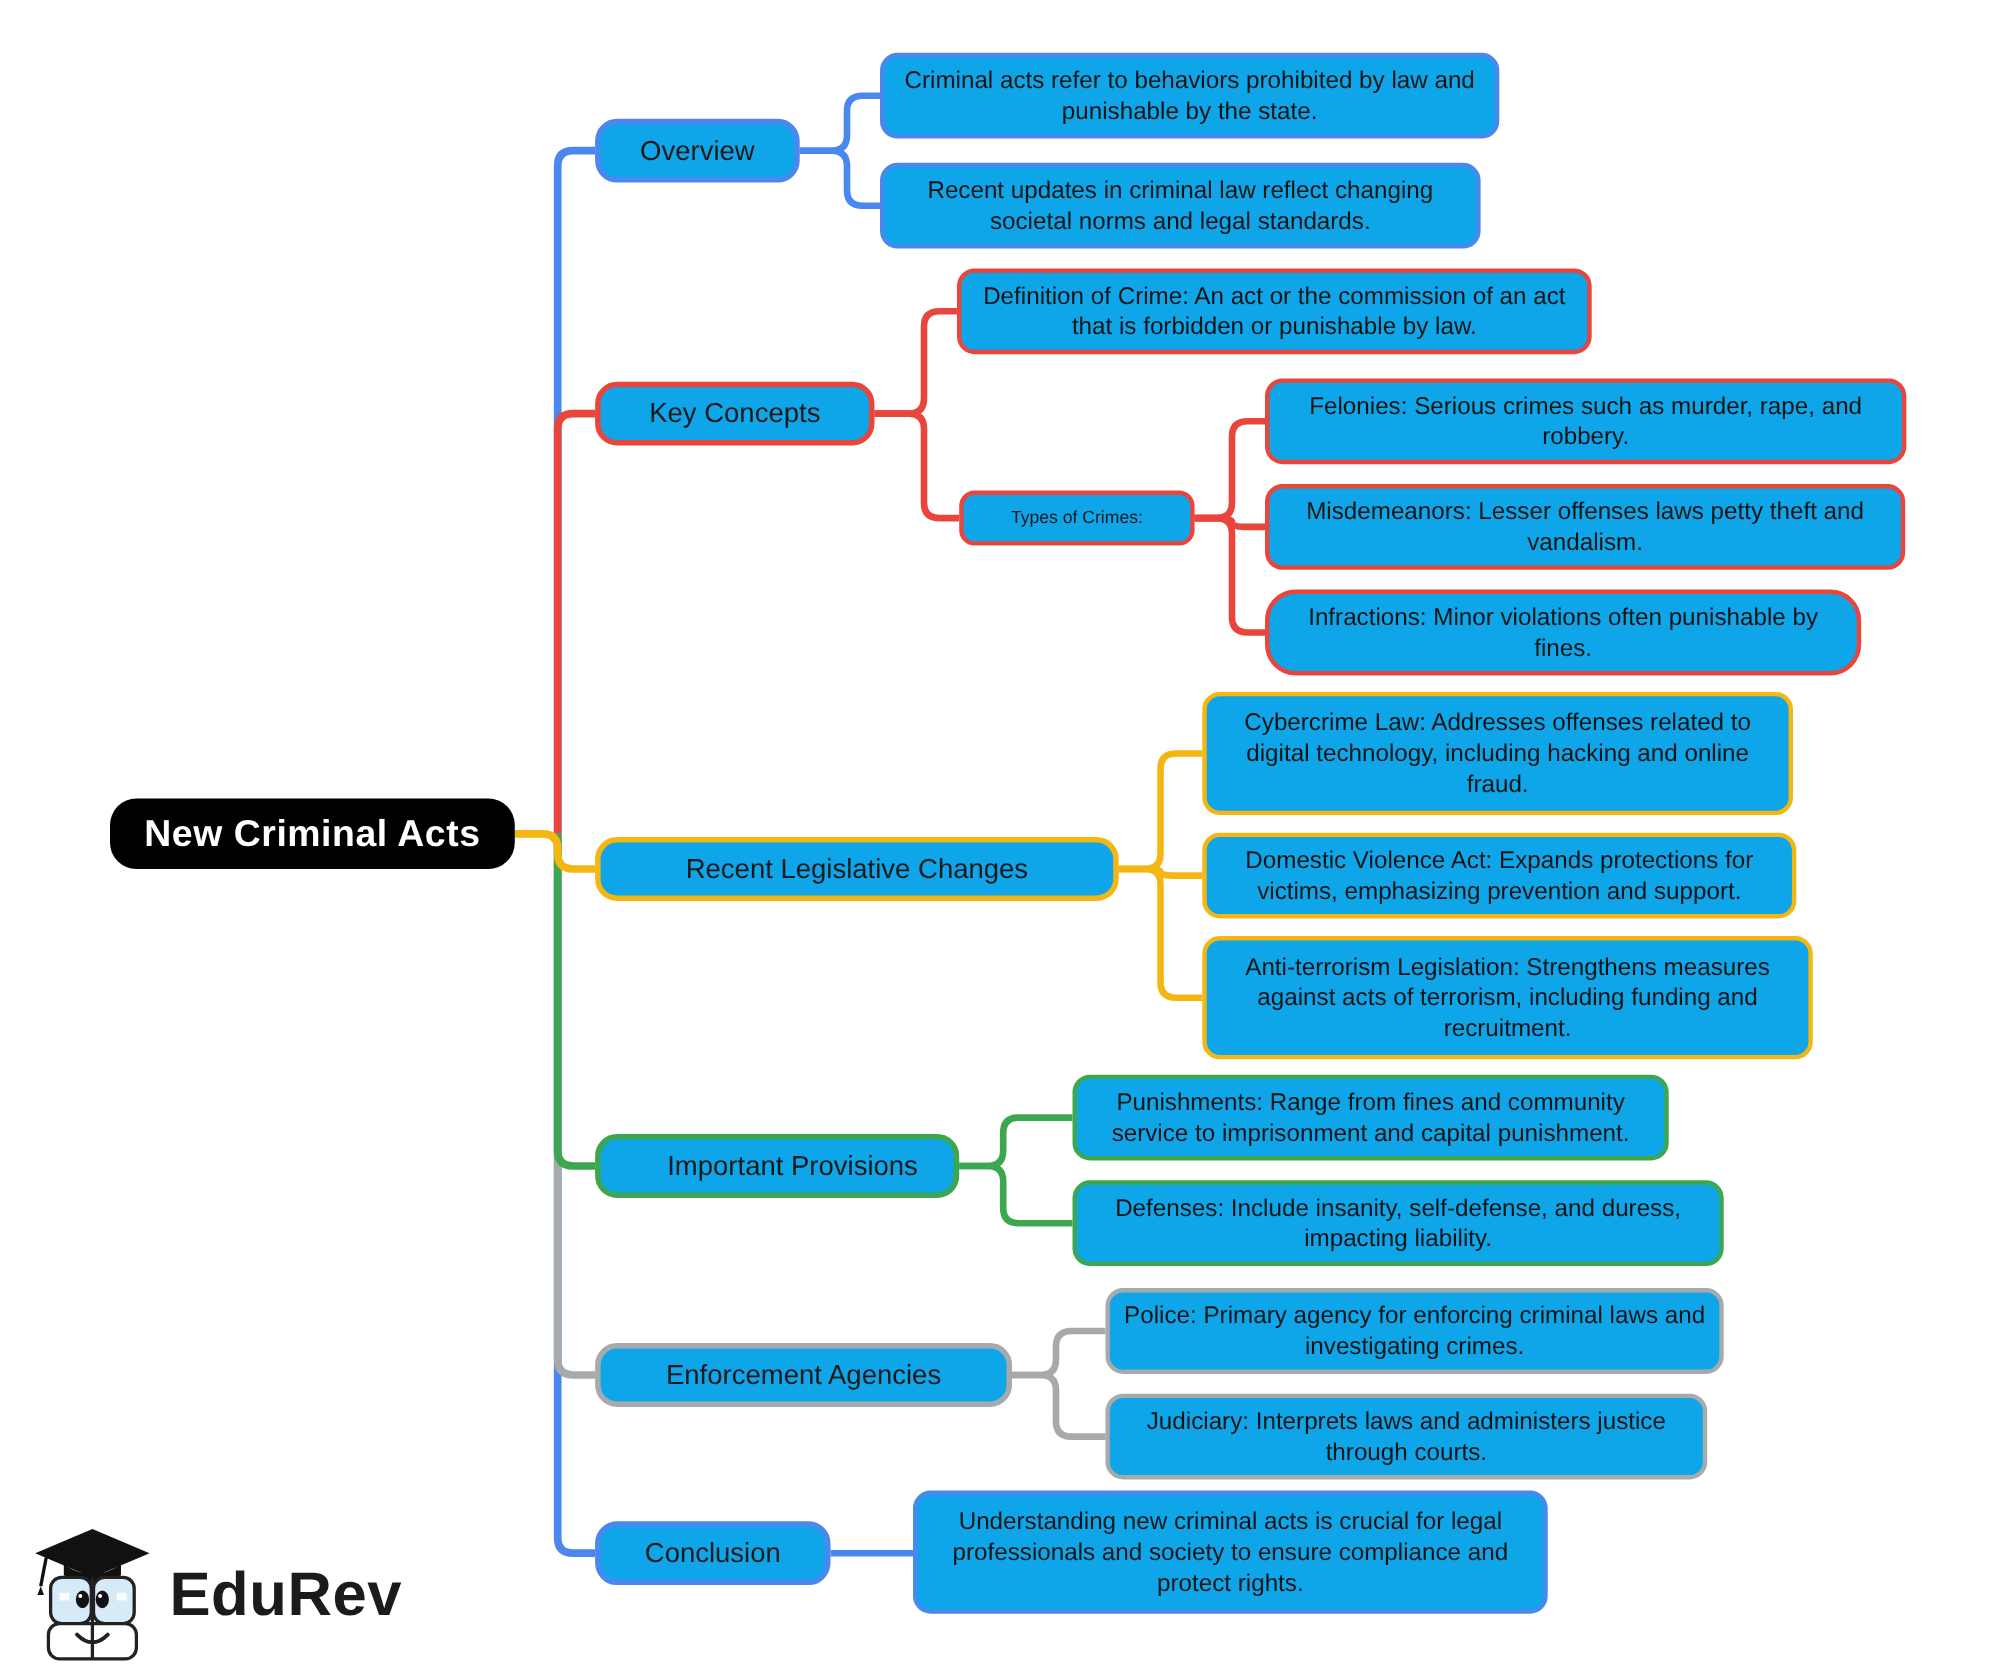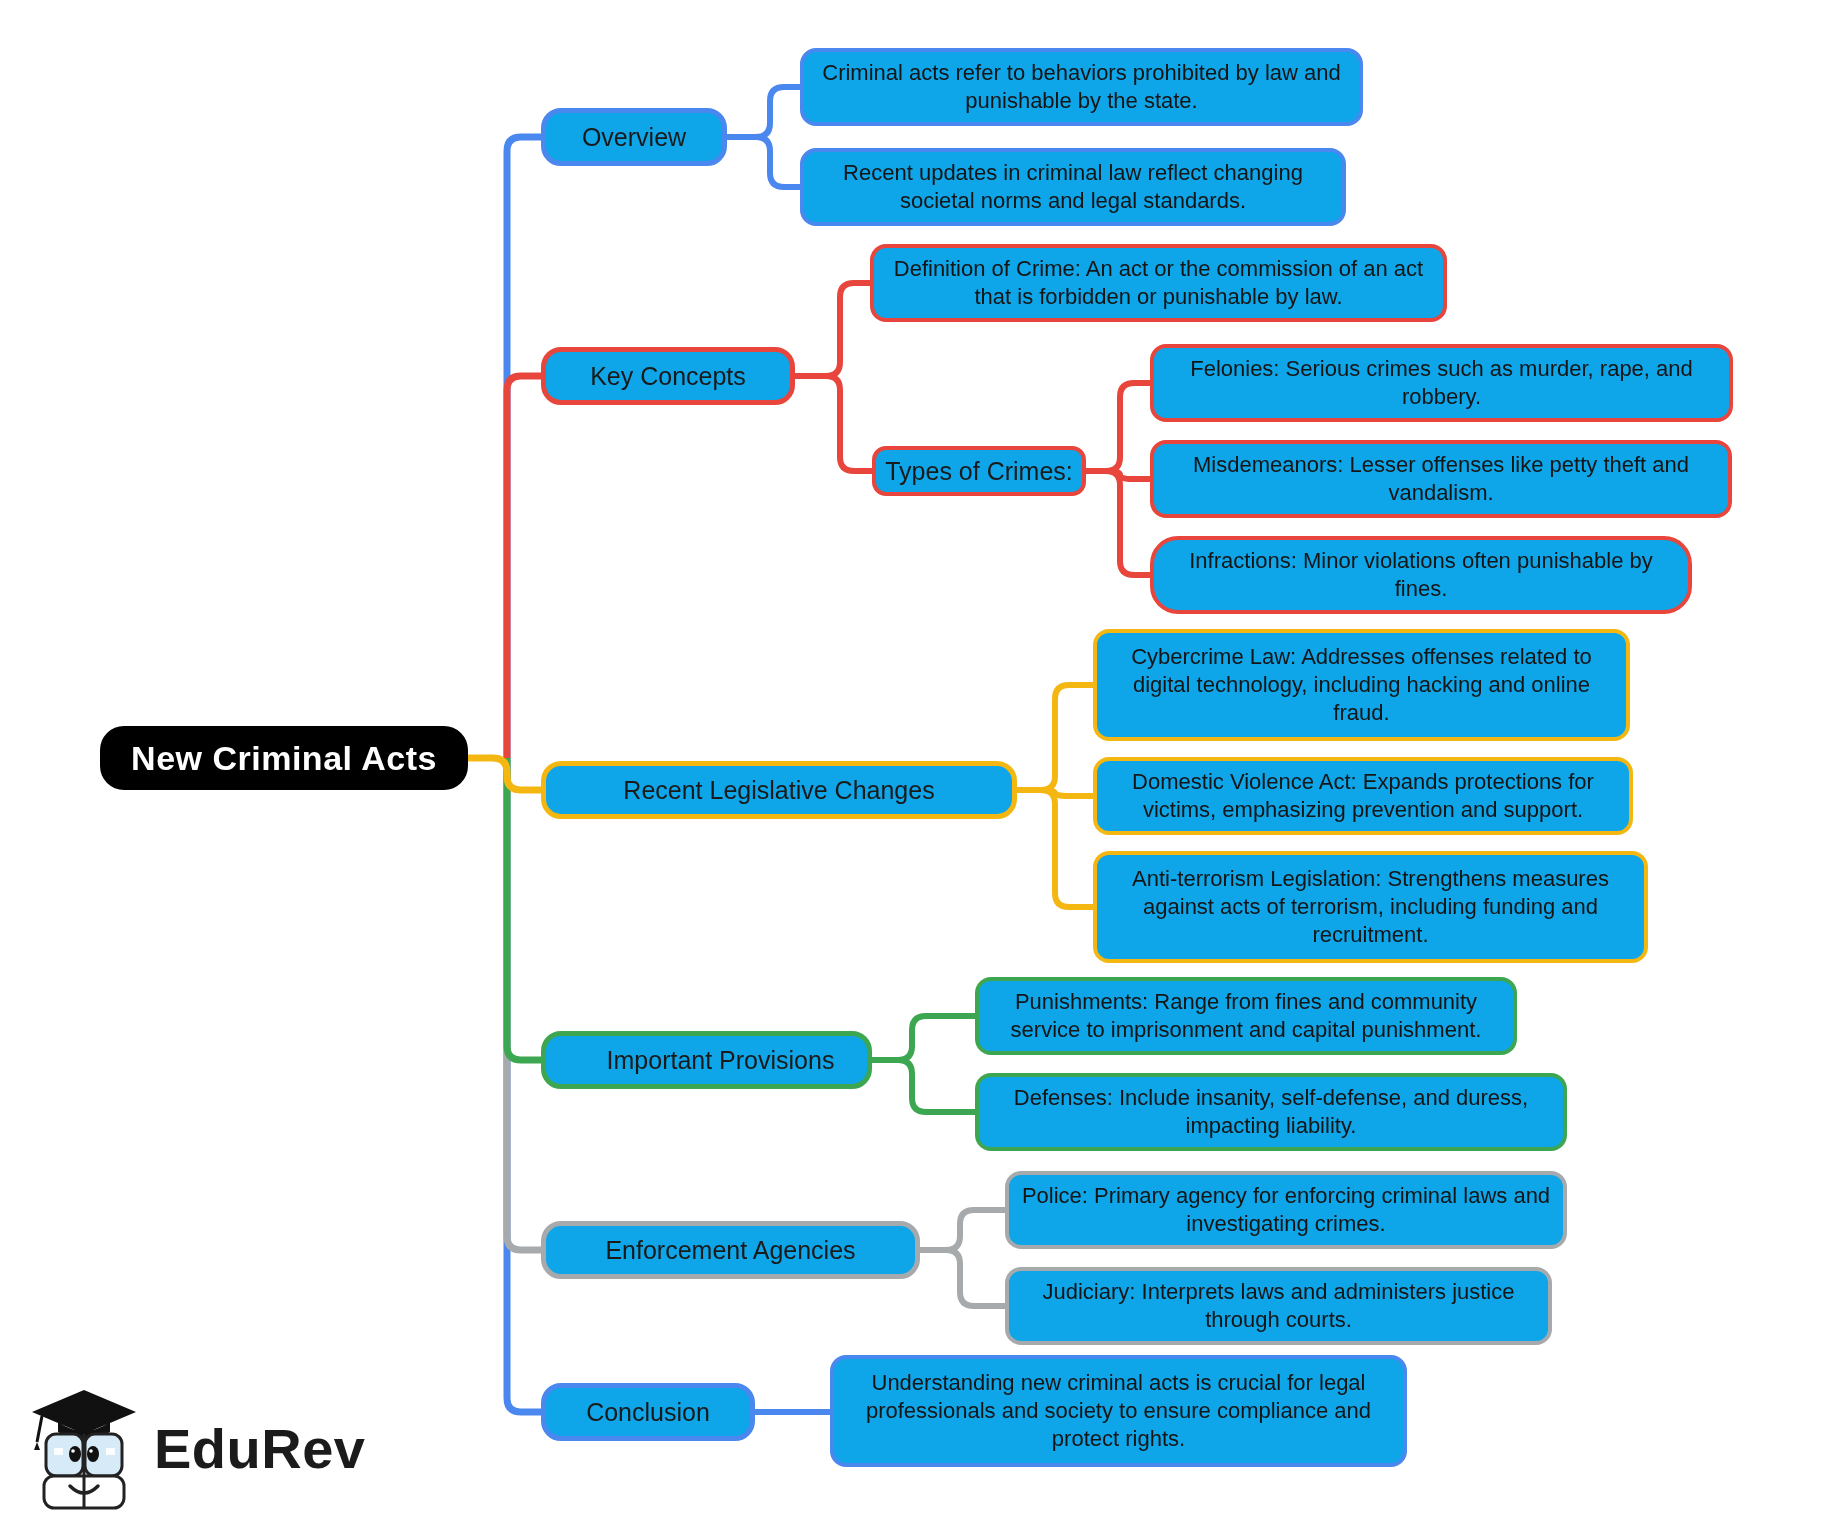--- a/index.html
+++ b/index.html
@@ -6,21 +6,21 @@
   body{font-family:"Liberation Sans","DejaVu Sans",sans-serif;color:#111;}
   #canvas{position:relative;width:1829px;height:1516px;background:#fff;overflow:hidden;}
   #links{position:absolute;left:0;top:0;width:1829px;height:1516px;}
   #links path{fill:none;stroke-width:7px;}
   #links path.sub{stroke-width:6px;}
 
   .node{position:absolute;box-sizing:border-box;display:flex;align-items:center;justify-content:center;text-align:center;background:#0ea5e9;}
   .root{background:#000;color:#fff;border-radius:24px;font-size:34px;font-weight:bold;letter-spacing:.5px;}
   .pill{border:5px solid #999;border-radius:20px;font-size:25px;white-space:nowrap;color:#1a1a1a;}
   .leaf{border:4px solid #999;border-radius:16px;font-size:22px;line-height:1.28;padding:4px 10px;color:#151515;}
-  .subpill{border:4px solid #999;border-radius:14px;font-size:25px;white-space:nowrap;color:#1a1a1a;}
+  .subpill{border:4px solid #999;border-radius:14px;font-size:16px;white-space:nowrap;color:#1a1a1a;}
 
   
   #root {left:100px; top:726px; width:368px; height:64px;}
   #b0 {left:541px; top:108px;  width:186px; height:58px;}
   #b1 {left:541px; top:347px;  width:254px; height:58px;}
   #b2 {left:541px; top:761px;  width:476px; height:58px;}
   #b3 {left:541px; top:1031px; width:331px; height:58px;padding-left:28px;}
   #b4 {left:541px; top:1221px; width:379px; height:58px;}
   #b5 {left:541px; top:1383px; width:214px; height:58px;}
 
@@ -88,21 +88,21 @@
   <div class="node pill" id="b3" style="border-color: rgb(60, 167, 80);">Important Provisions</div>
   <div class="node pill" id="b4" style="border-color: rgb(166, 170, 172);">Enforcement Agencies</div>
   <div class="node pill" id="b5" style="border-color: rgb(74, 135, 238);">Conclusion</div>
 
   <div class="node leaf" id="b0c0" style="border-color: rgb(74, 135, 238);">Criminal acts refer to behaviors prohibited by law and punishable by the state.</div>
   <div class="node leaf" id="b0c1" style="border-color: rgb(74, 135, 238);">Recent updates in criminal law reflect changing societal norms and legal standards.</div>
 
   <div class="node leaf" id="b1c0" style="border-color: rgb(232, 70, 60);">Definition of Crime: An act or the commission of an act that is forbidden or punishable by law.</div>
   <div class="node subpill" id="b1c1" style="border-color: rgb(232, 70, 60);">Types of Crimes:</div>
   <div class="node leaf" id="b1c1c0" style="border-color: rgb(232, 70, 60);">Felonies: Serious crimes such as murder, rape, and robbery.</div>
-  <div class="node leaf" id="b1c1c1" style="border-color: rgb(232, 70, 60);">Misdemeanors: Lesser offenses like petty theft and vandalism.</div>
+  <div class="node leaf" id="b1c1c1" style="border-color: rgb(232, 70, 60);">Misdemeanors: Lesser offenses laws petty theft and vandalism.</div>
   <div class="node leaf" id="b1c1c2" style="border-color: rgb(232, 70, 60);">Infractions: Minor violations often punishable by fines.</div>
 
   <div class="node leaf" id="b2c0" style="border-color: rgb(244, 183, 18);">Cybercrime Law: Addresses offenses related to digital technology, including hacking and online fraud.</div>
   <div class="node leaf" id="b2c1" style="border-color: rgb(244, 183, 18);">Domestic Violence Act: Expands protections for victims, emphasizing prevention and support.</div>
   <div class="node leaf" id="b2c2" style="border-color: rgb(244, 183, 18);">Anti-terrorism Legislation: Strengthens measures against acts of terrorism, including funding and recruitment.</div>
 
   <div class="node leaf" id="b3c0" style="border-color: rgb(60, 167, 80);">Punishments: Range from fines and community service to imprisonment and capital punishment.</div>
   <div class="node leaf" id="b3c1" style="border-color: rgb(60, 167, 80);">Defenses: Include insanity, self-defense, and duress, impacting liability.</div>
 
   <div class="node leaf" id="b4c0" style="border-color: rgb(166, 170, 172);">Police: Primary agency for enforcing criminal laws and investigating crimes.</div>

